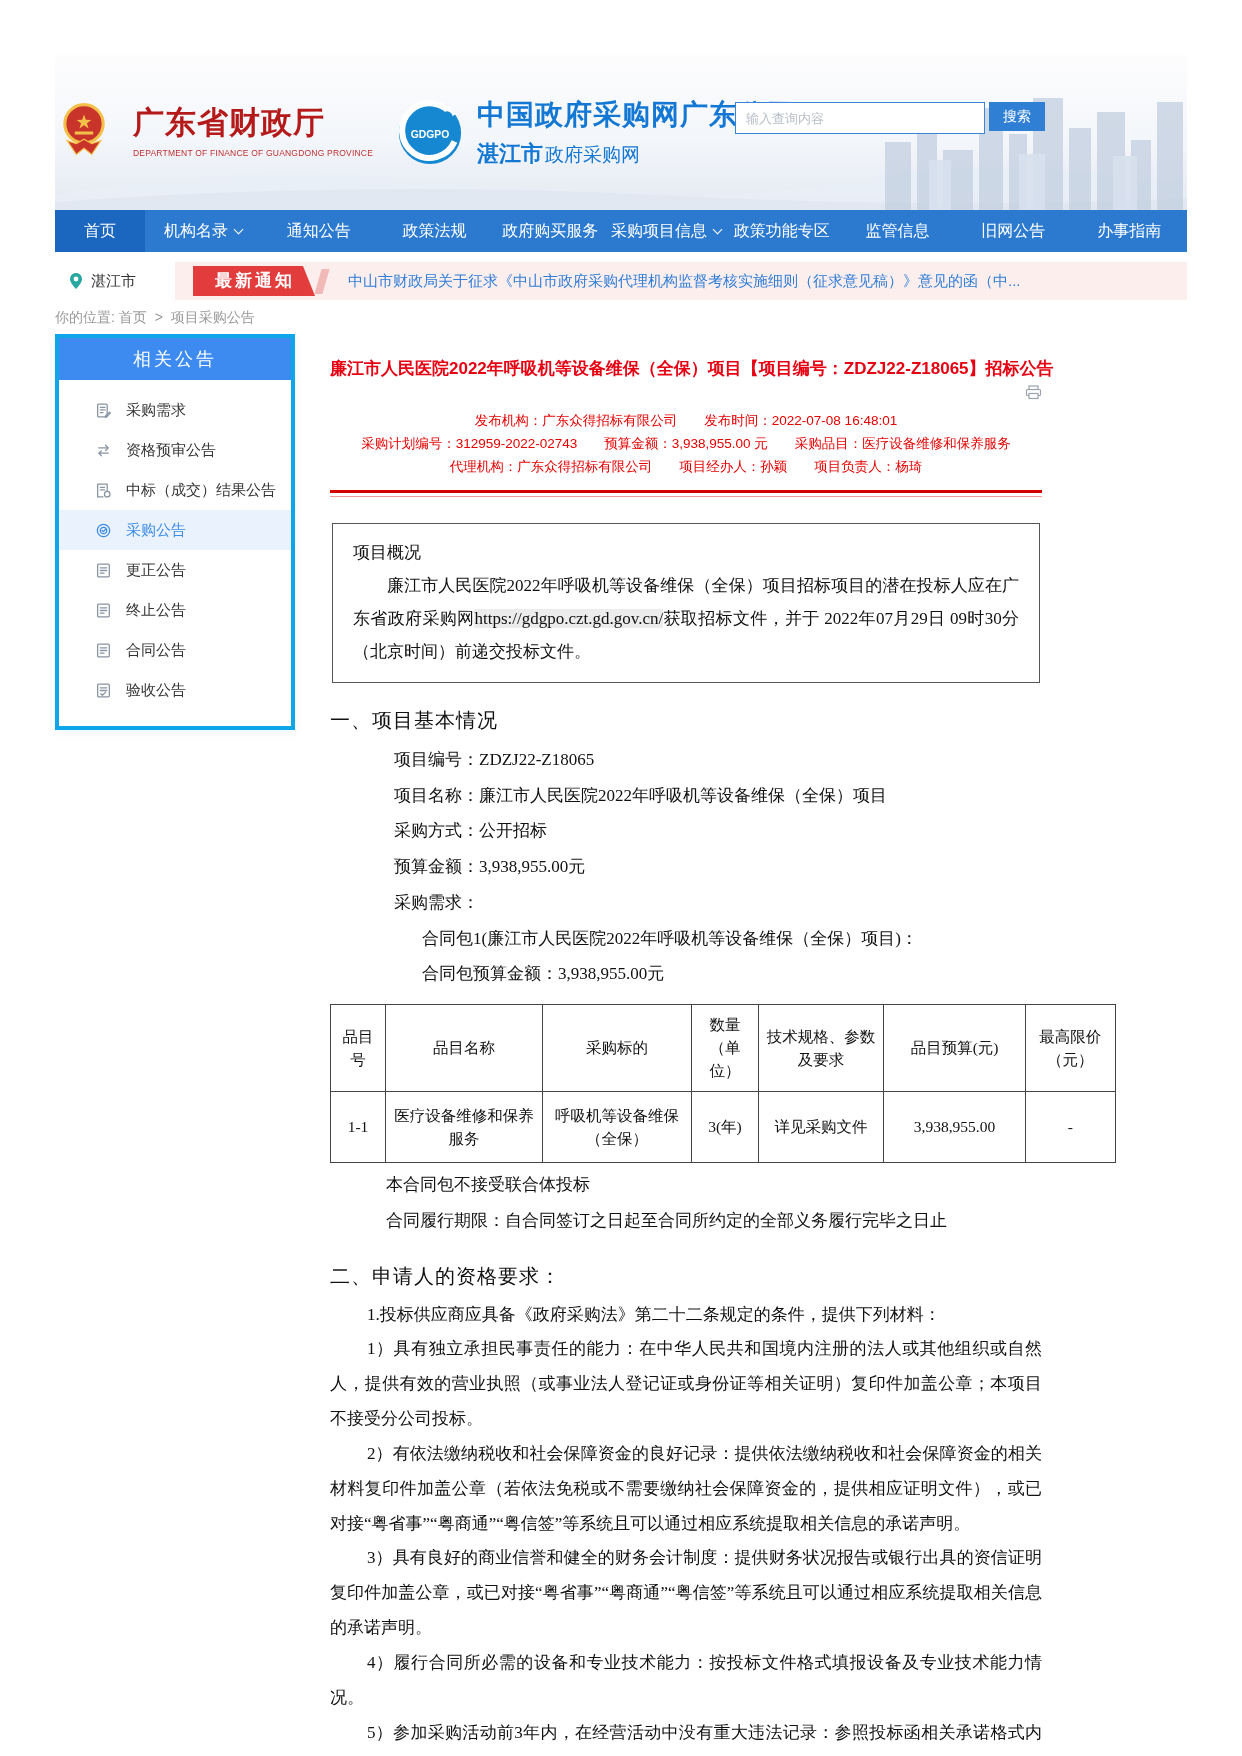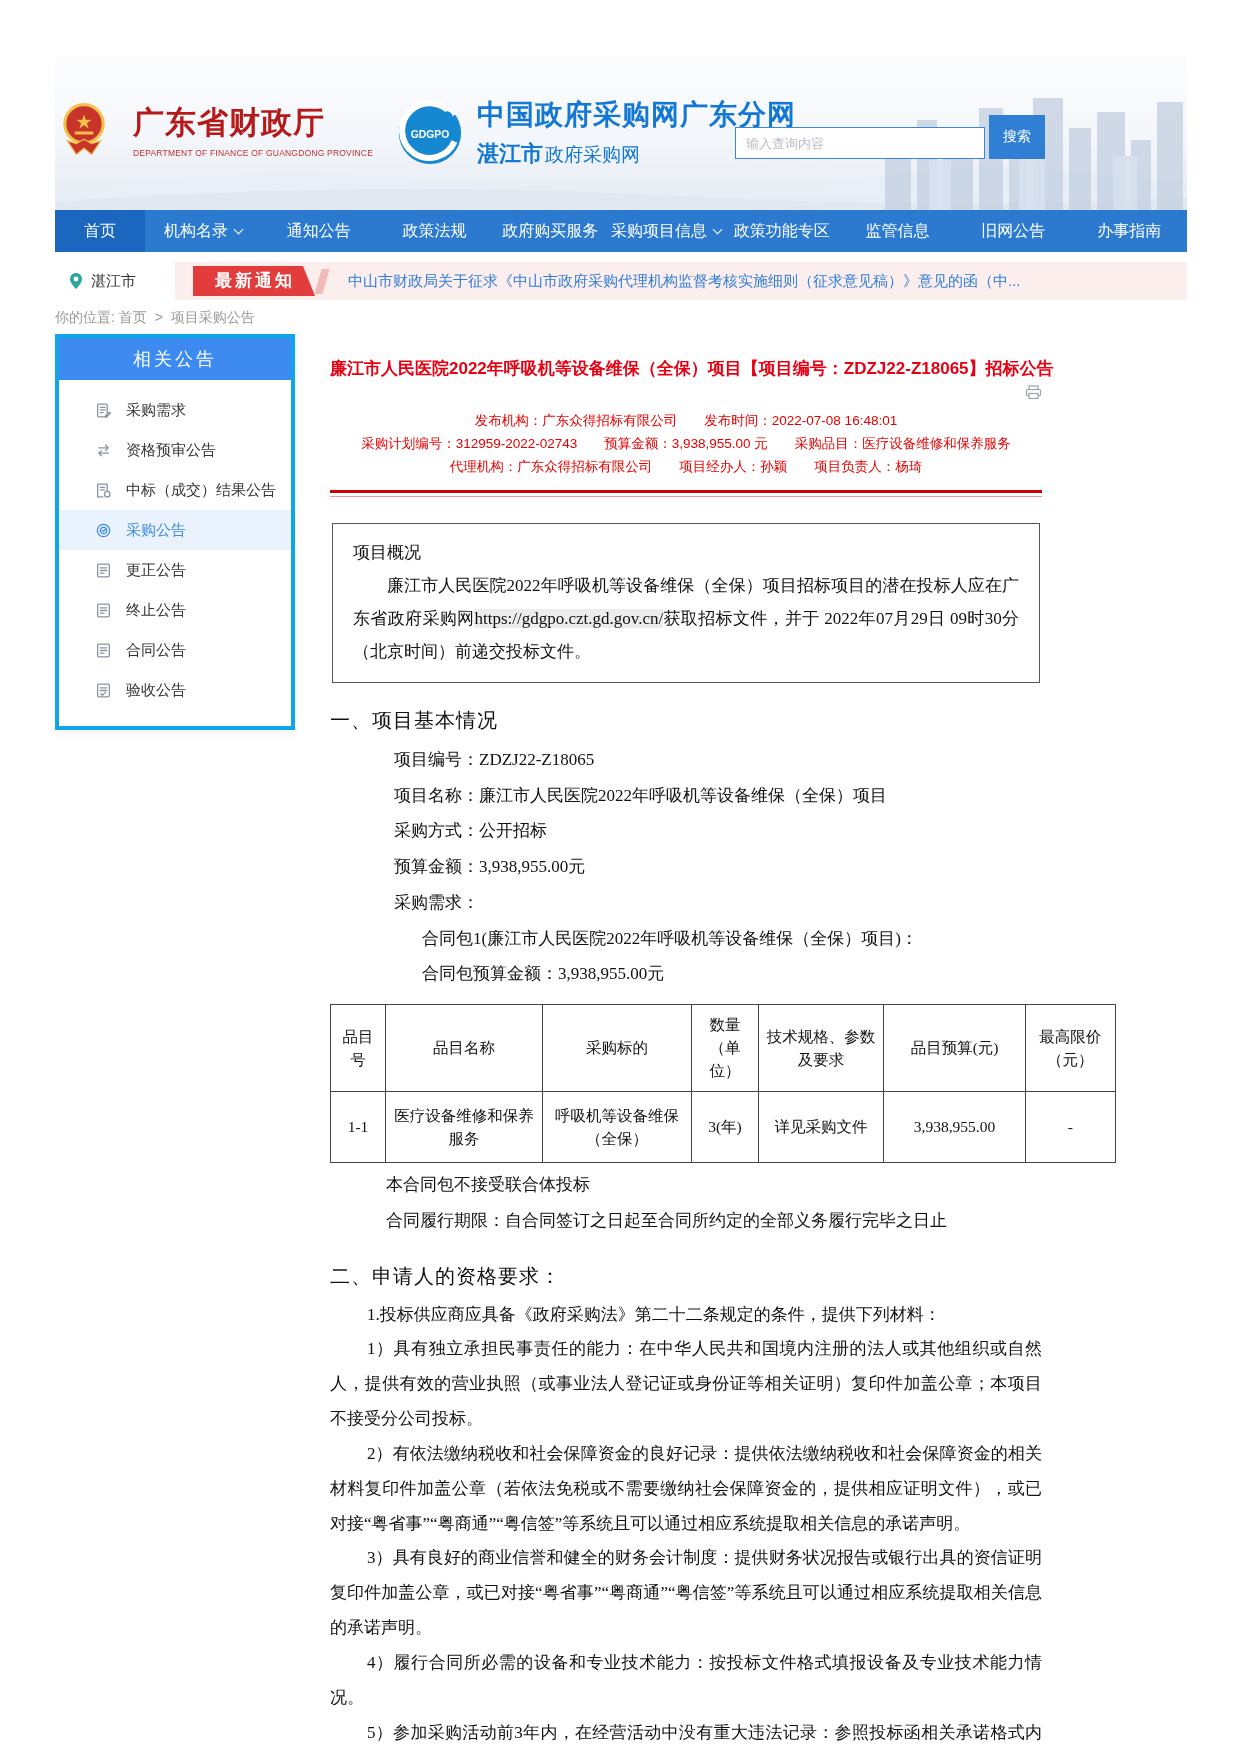--- a/index.html
+++ b/index.html
@@ -14,25 +14,25 @@
   .skyline { position:absolute; right:0; bottom:0; }
   .brand-row { position:relative; display:flex; align-items:center; height:100%; }
   .brand-left { display:flex; align-items:flex-start; gap:26px; margin-left:6px; }
   .dept-cn { font-family:"Liberation Serif",serif; font-weight:bold; font-size:31px; color:#b51a1a; letter-spacing:1px; }
   .dept-en { font-size:8.5px; color:#c03030; margin-top:4px; letter-spacing:.2px; }
   .gdgpo { margin-left:24px; flex:none; }
   .site-titles { margin-left:14px; }
   .t1 { font-size:28px; font-weight:bold; color:#1377d4; letter-spacing:1px; }
   .t2 { font-size:19px; color:#1377d4; margin-top:5px;font-family:Liberation Serif, serif; }
   .t2 .city { font-size:22px; font-weight:bold; margin-right:2px; }
-  .search { position:absolute; right:142px; top:60px; display:flex; z-index:3;align-items:flex-end; }
+  .search { position:absolute; right:142px; top:47px; display:flex; z-index:3; }
   .search input { width:250px; height:32px; border:1px solid #3b86d8; background:#fff;
                   padding:0 10px; font-size:13px; color:#333; outline:none; }
   .search input::placeholder { color:#b8bec8; }
-  .search button { width:56px; height:44px; margin-left:4px; background:#2f80d4; color:#fff;
+  .search button { width:56px; height:29px; margin-left:4px; background:#2f80d4; color:#fff;
                    border:none; font-size:14px; cursor:pointer; }
 
   
   nav { height:42px; background:#2b7ad0; display:flex; }
   .nav-item { flex:1; display:flex; align-items:center; justify-content:center;
               color:#fff; font-size:16px; text-decoration:none; cursor:pointer; }
   .nav-item.home { flex:0 0 90px; background:#1b66bf; }
   .chev { width:7px; height:7px; border-right:1.5px solid #fff; border-bottom:1.5px solid #fff;
           transform:rotate(45deg); margin-left:7px; margin-top:-4px; }
 

